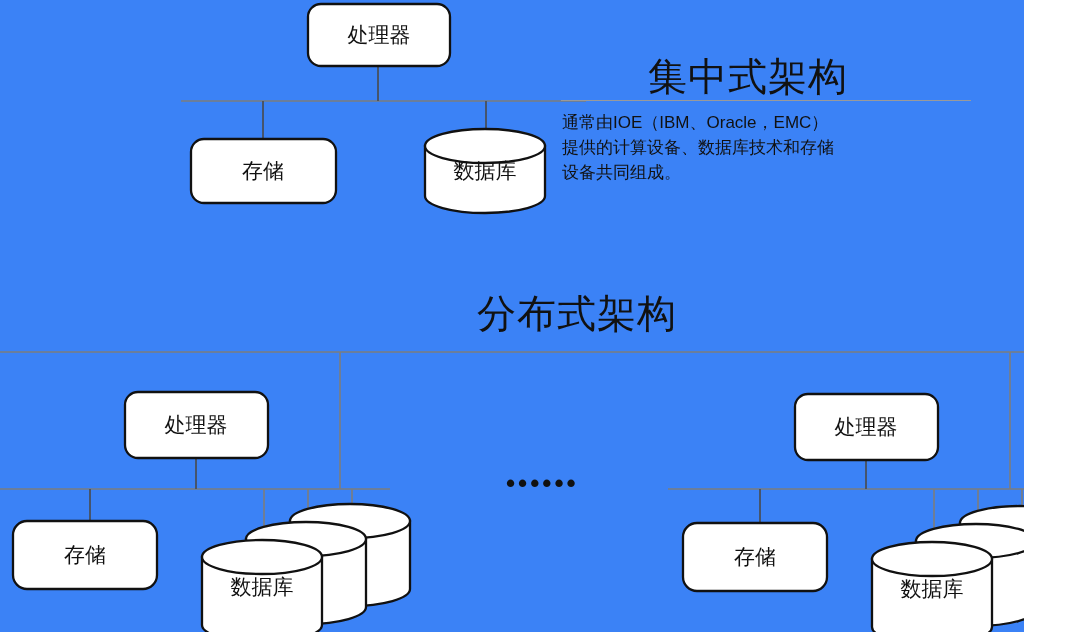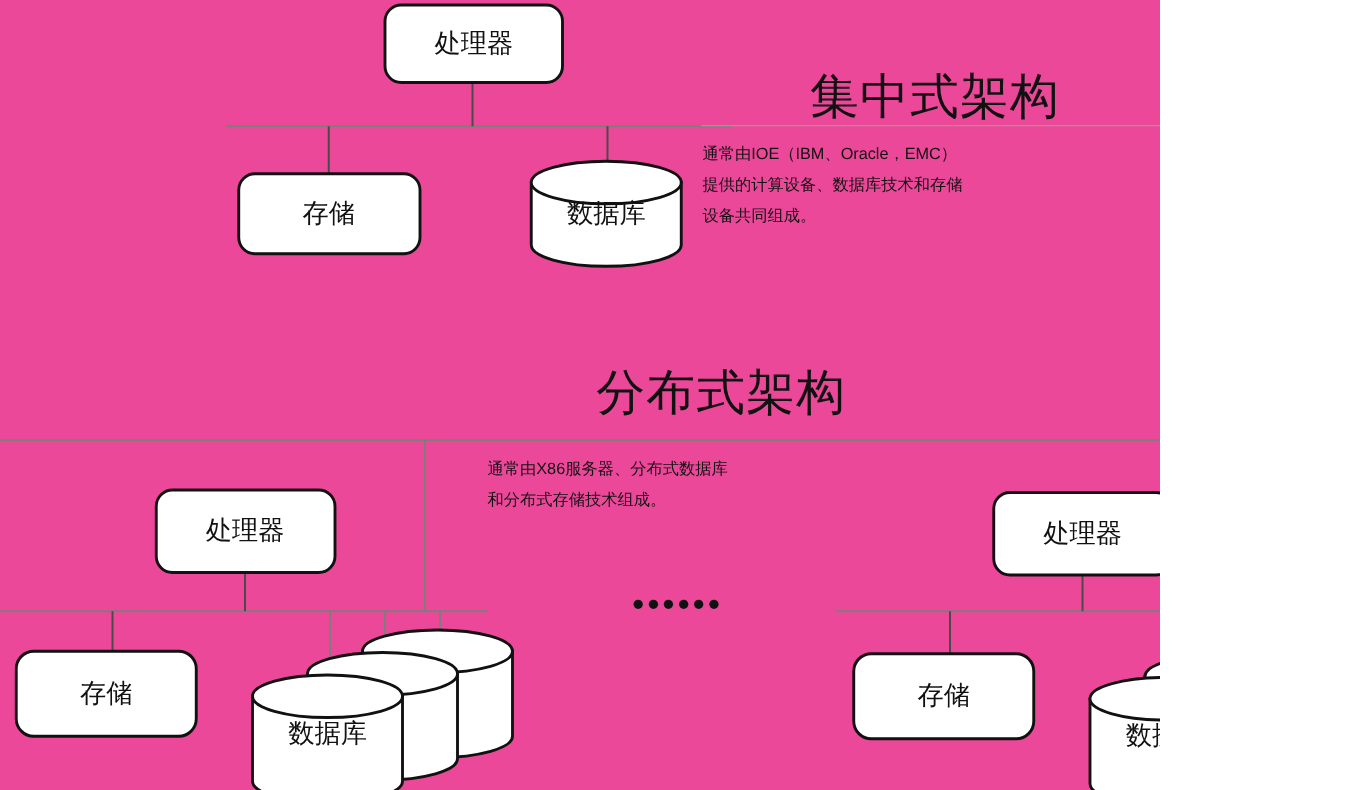--- a/index.html
+++ b/index.html
@@ -5,23 +5,23 @@
   html, body {
     margin: 0;
     padding: 0;
     background: #ffffff;
   }
   body {
     font-family: "Liberation Sans", "DejaVu Sans", sans-serif;
   }
   #canvas {
     position: relative;
-    width: 928px;
+    width: 1024px;
     height: 632px;
-    background: #ec4899;
+    background: #3b82f6;
     overflow: hidden;
   }
   svg.diagram {
     position: absolute;
     left: 0;
     top: 0;
     width: 1080px;
     height: 632px;
   }
   .node-label {
@@ -35,21 +35,21 @@
     position: absolute;
     font-family: "Liberation Sans", "DejaVu Sans", sans-serif;
     font-size: 39px;
     color: #111111;
     white-space: nowrap;
     letter-spacing: 1px;
   }
   .body-text {
     position: absolute;
     font-family: "Liberation Sans", "DejaVu Sans", sans-serif;
-    font-size: 13px;
+    font-size: 17px;
     line-height: 25px;
     color: #111111;
     white-space: pre-line;
   }
   .rule {
     position: absolute;
     height: 0;
     border-top: 1.6px solid #9a9a9a;
   }
   .ellipsis-dots {
@@ -177,18 +177,16 @@
     </g>
   </svg>
 
   <div class="heading" style="left:648px; top:50px;">集中式架构</div>
   <div class="rule" style="left:561px; top:100px; width:410px;"></div>
   <div class="body-text" style="left:562px; top:110px; width:420px;">通常由IOE（IBM、Oracle，EMC）
 提供的计算设备、数据库技术和存储
 设备共同组成。</div>
 
   <div class="heading" style="left:477px; top:287px;">分布式架构</div>
-  <div class="body-text" style="left:390px; top:362px; width:430px;">通常由X86服务器、分布式数据库
-和分布式存储技术组成。</div>
 
   <div class="ellipsis-dots" style="left:506px; top:468px;">••••••</div>
 
 </div>
 
 </body></html>

